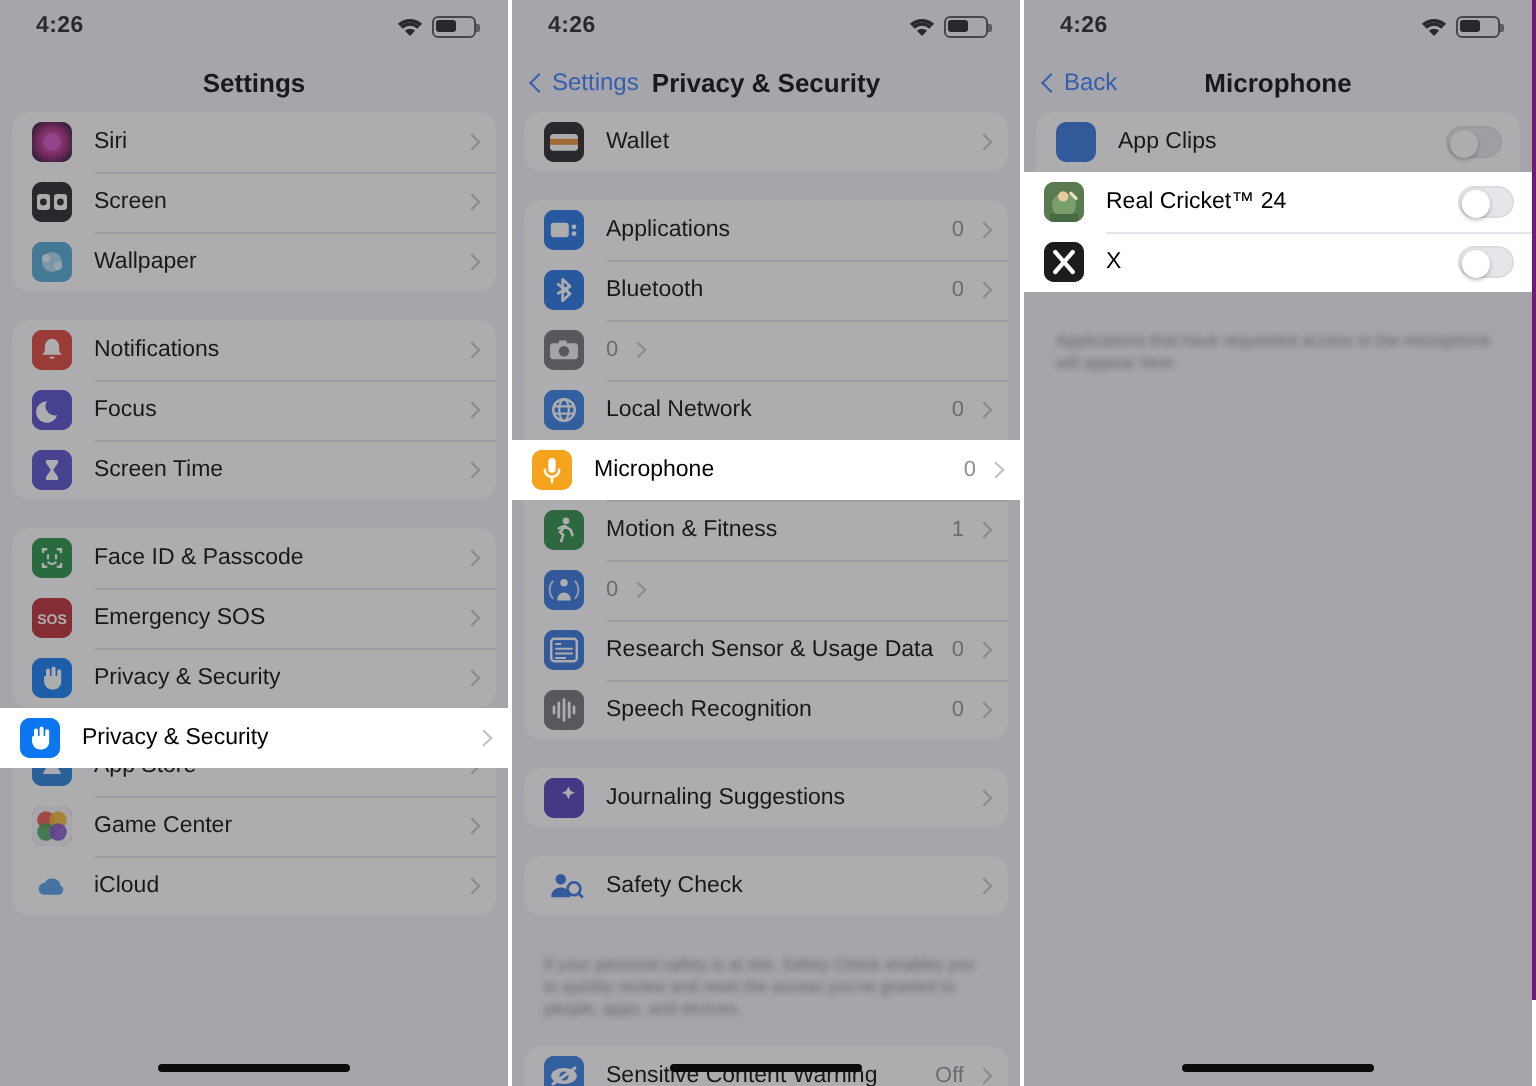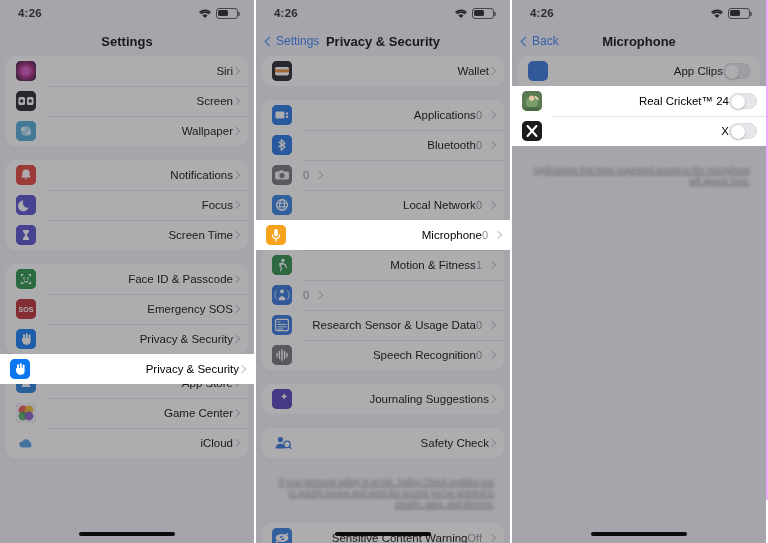--- a/index.html
+++ b/index.html
@@ -6,22 +6,21 @@
   html, body {
     width: 768px; height: 543px;
     background: #ffffff;
     font-family: "Liberation Sans", sans-serif;
     overflow: hidden;
   }
   .stage {
     position: relative;
     width: 768px; height: 500px;
     display: flex;
-    background: #f0abfc;
-    text-align: right;
+    background: #701a75;
   }
   .phone {
     position: relative;
     width: 256px; height: 543px;
     background: #f2f2f7;
     overflow: hidden;
     border-right: 2px solid #ffffff;
   }
   .phone:last-child { border-right: none; width: 254px; }
 
@@ -124,21 +123,21 @@
     width: 14px; height: 14px; border-radius: 50%;
     background: #fff; box-shadow: 0 1px 2px rgba(0,0,0,.28);
     display: block;
   }
 
   
   .home-ind {
     position: absolute; bottom: 7px; left: 50%; transform: translateX(-50%);
     width: 96px; height: 4px; border-radius: 3px; background: #0b0b0c; z-index: 70;
   }
-  .blurtext { color: transparent; text-shadow: 0 0 3.2px rgba(120,120,126,.95); text-decoration: underline; }
+  .blurtext { color: transparent; text-shadow: 0 0 3.2px rgba(120,120,126,.95); }
 </style>
 </head>
 <body>
 
 <div class="stage">
 
   <div class="phone">
     <div class="statusbar">
       <span class="sb-time">4:26</span>
       <span class="sb-right">

